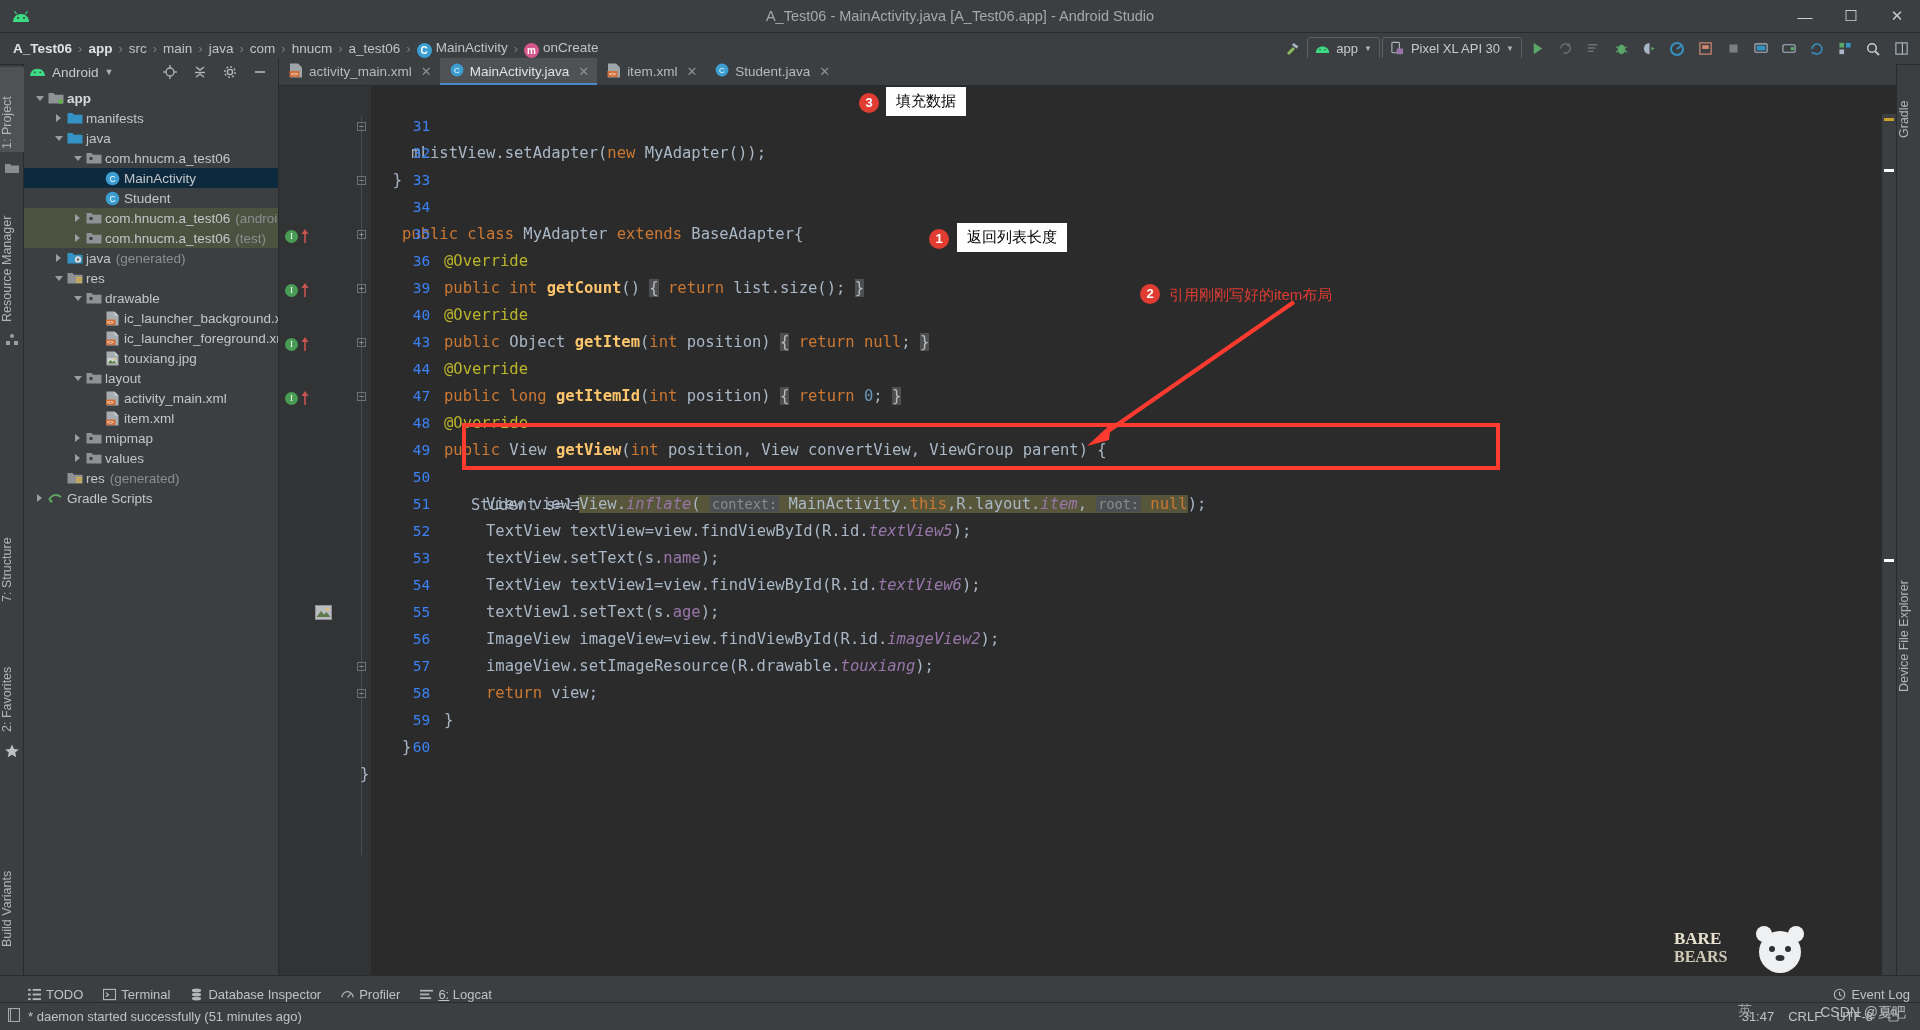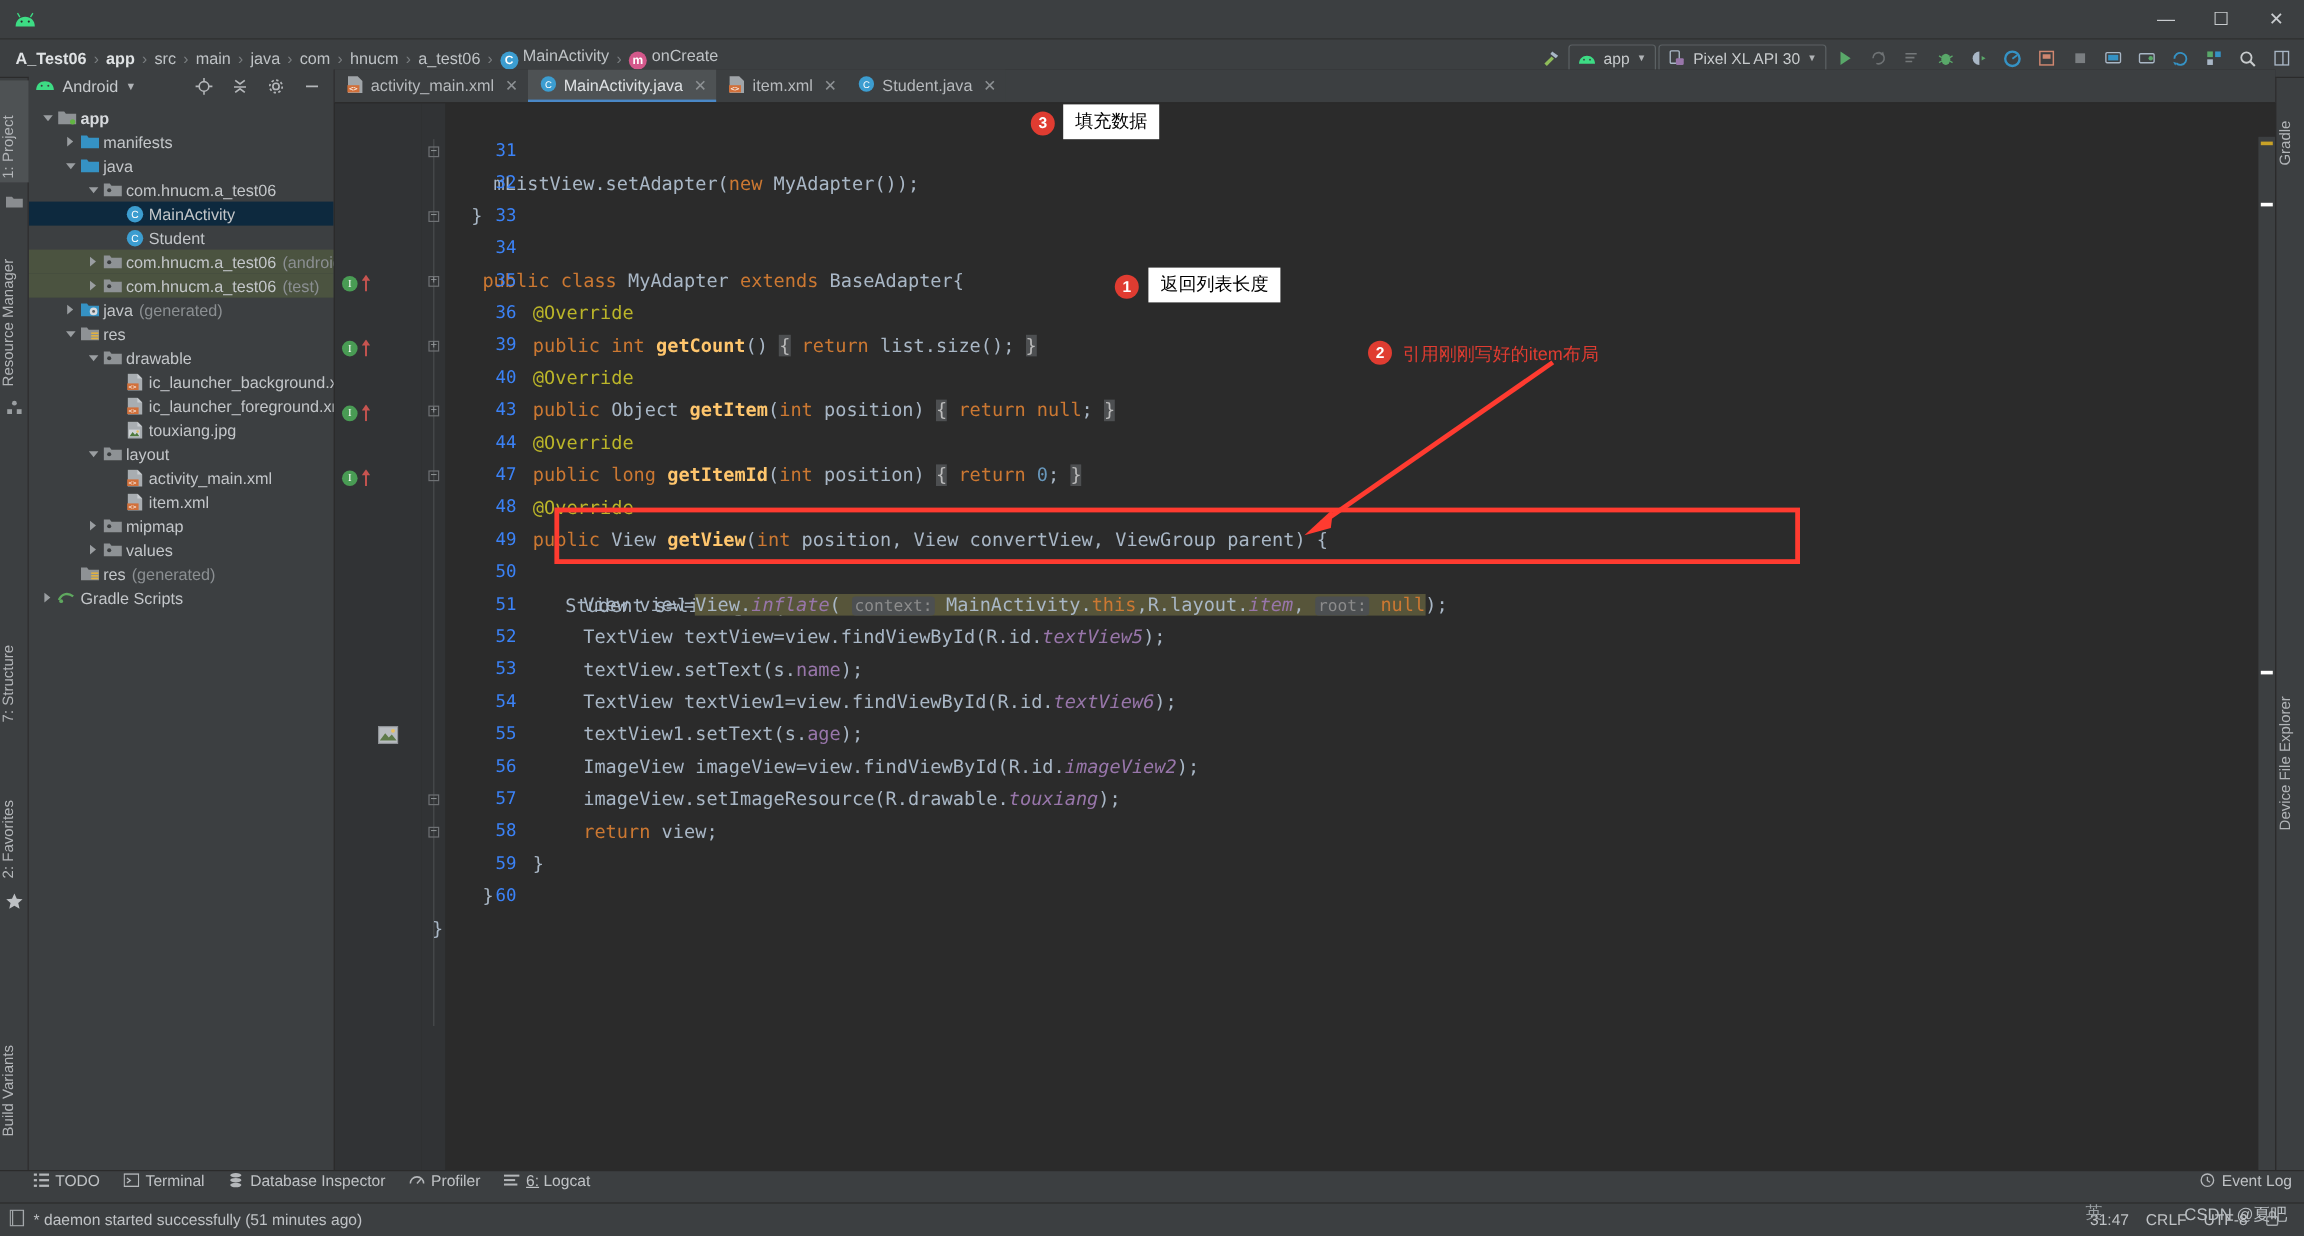--- a/index.html
+++ b/index.html
@@ -175,21 +175,21 @@
   }
 
   
   .marker-bar { position: absolute; right: 0; top: 28px; bottom: 0; width: 14px; background: #3c3f41; }
   .mk { position: absolute; right: 2px; width: 10px; height: 3px; }
 
   
   .bottom-tools {
     position: absolute; left: 0; right: 0; bottom: 28px; height: 27px;
     background: #3c3f41; border-top: 1px solid #2b2b2b;
-    display: flex; align-items: flex-start; padding-left: 28px; gap: 20px;
+    display: flex; align-items: flex-end; padding-left: 28px; gap: 20px;
   }
   .bt-item { display: flex; align-items: center; gap: 5px; font-size: 13px; color: #bfc2c5; }
   .bt-right { margin-left: auto; display: flex; align-items: center; gap: 16px; padding-right: 10px; }
 
   .status-bar {
     position: absolute; left: 0; right: 0; bottom: 0; height: 28px;
     background: #3c3f41; border-top: 1px solid #2b2b2b;
     display: flex; align-items: center; padding-left: 8px; font-size: 13px; color: #bfc2c5;
   }
   .sb-right { margin-left: auto; display: flex; align-items: center; gap: 14px; padding-right: 20px; }
@@ -211,20 +211,21 @@
   <div class="titlebar">
     <div class="android-logo">
       <svg width="18" height="13" viewBox="0 0 18 13">
         <path d="M1 12 C1 7 4.6 4 9 4 C13.4 4 17 7 17 12 Z" fill="#3ddc84"></path>
         <circle cx="6" cy="8" r="0.9" fill="#2b2b2b"></circle>
         <circle cx="12" cy="8" r="0.9" fill="#2b2b2b"></circle>
         <line x1="2.6" y1="1" x2="4.6" y2="4.2" stroke="#3ddc84" stroke-width="1.1"></line>
         <line x1="15.4" y1="1" x2="13.4" y2="4.2" stroke="#3ddc84" stroke-width="1.1"></line>
       </svg>
     </div>
+    <div class="win-title">A_Test06 - MainActivity.java [A_Test06.app] - Android Studio</div>
     <div class="win-btns">
       <div class="win-btn">—</div>
       <div class="win-btn">☐</div>
       <div class="win-btn close">✕</div>
     </div>
   </div>
 
   <div class="navbar">
     <div class="crumbs" id="crumbs-root">
         <span class="crumb bold"><span>A_Test06</span></span>
@@ -1035,16 +1036,28 @@
       <span>UTF-8</span>
       <span>
         <svg width="13" height="14" viewBox="0 0 13 14">
           <rect x="2" y="6" width="9" height="7" rx="1" fill="none" stroke="#a4a8ab" stroke-width="1.2"></rect>
           <path d="M4.2 6 V4 a2.3 2.3 0 0 1 4.6 0 V6" fill="none" stroke="#a4a8ab" stroke-width="1.2"></path>
         </svg>
       </span>
     </span>
   </div>
 
+  <div class="bears">
+    <svg width="160" height="62" viewBox="0 0 160 62">
+      <circle cx="108" cy="30" r="21" fill="#eef0f2"></circle>
+      <circle cx="92" cy="12" r="8" fill="#eef0f2"></circle>
+      <circle cx="124" cy="12" r="8" fill="#eef0f2"></circle>
+      <circle cx="100" cy="27" r="3" fill="#2f3133"></circle>
+      <circle cx="116" cy="27" r="3" fill="#2f3133"></circle>
+      <ellipse cx="108" cy="36" rx="4.5" ry="3" fill="#2f3133"></ellipse>
+      <text x="2" y="22" font-family="'Liberation Serif',serif" font-size="17" font-weight="bold" fill="#e8e2cf">BARE</text>
+      <text x="2" y="40" font-family="'Liberation Serif',serif" font-size="16" font-weight="bold" fill="#cfc9b6">BEARS</text>
+    </svg>
+  </div>
   <div class="watermark" style="right:168px; bottom:10px;">英</div>
   <div class="watermark" style="right:14px; bottom:8px; color:#b9bec2;">CSDN @夏吧</div>
 
 </div>
 
 </body></html>

